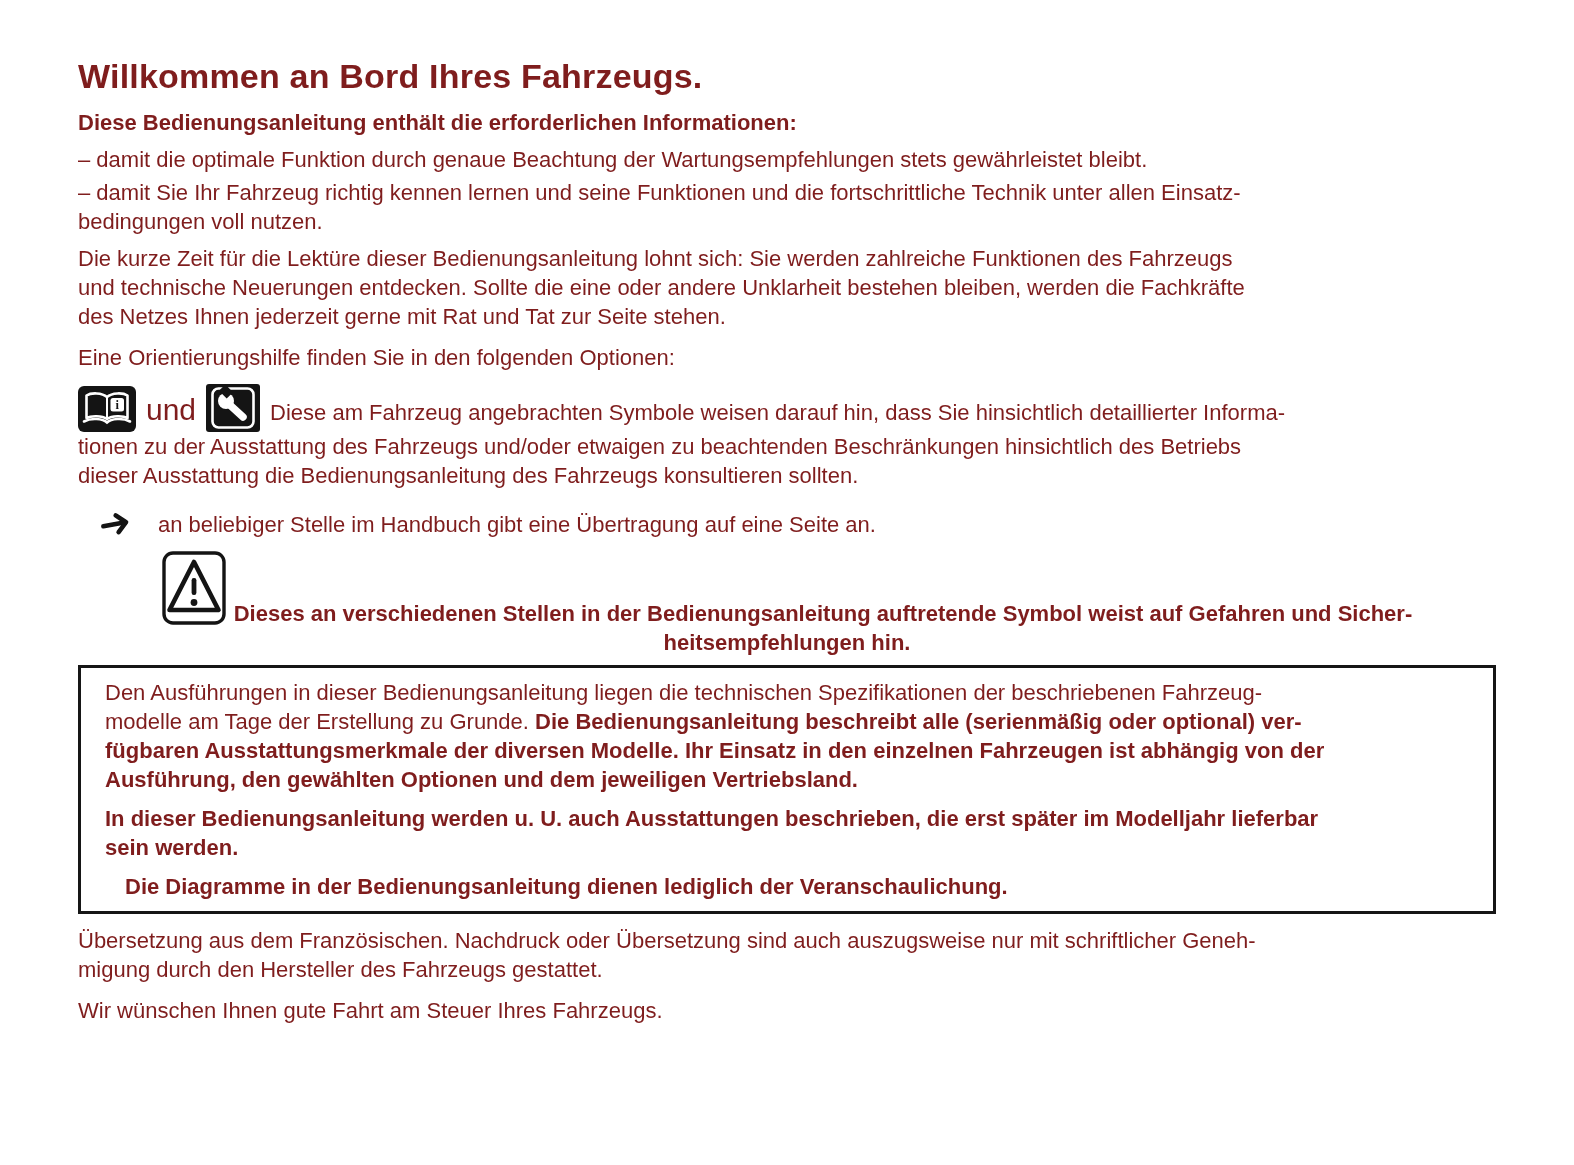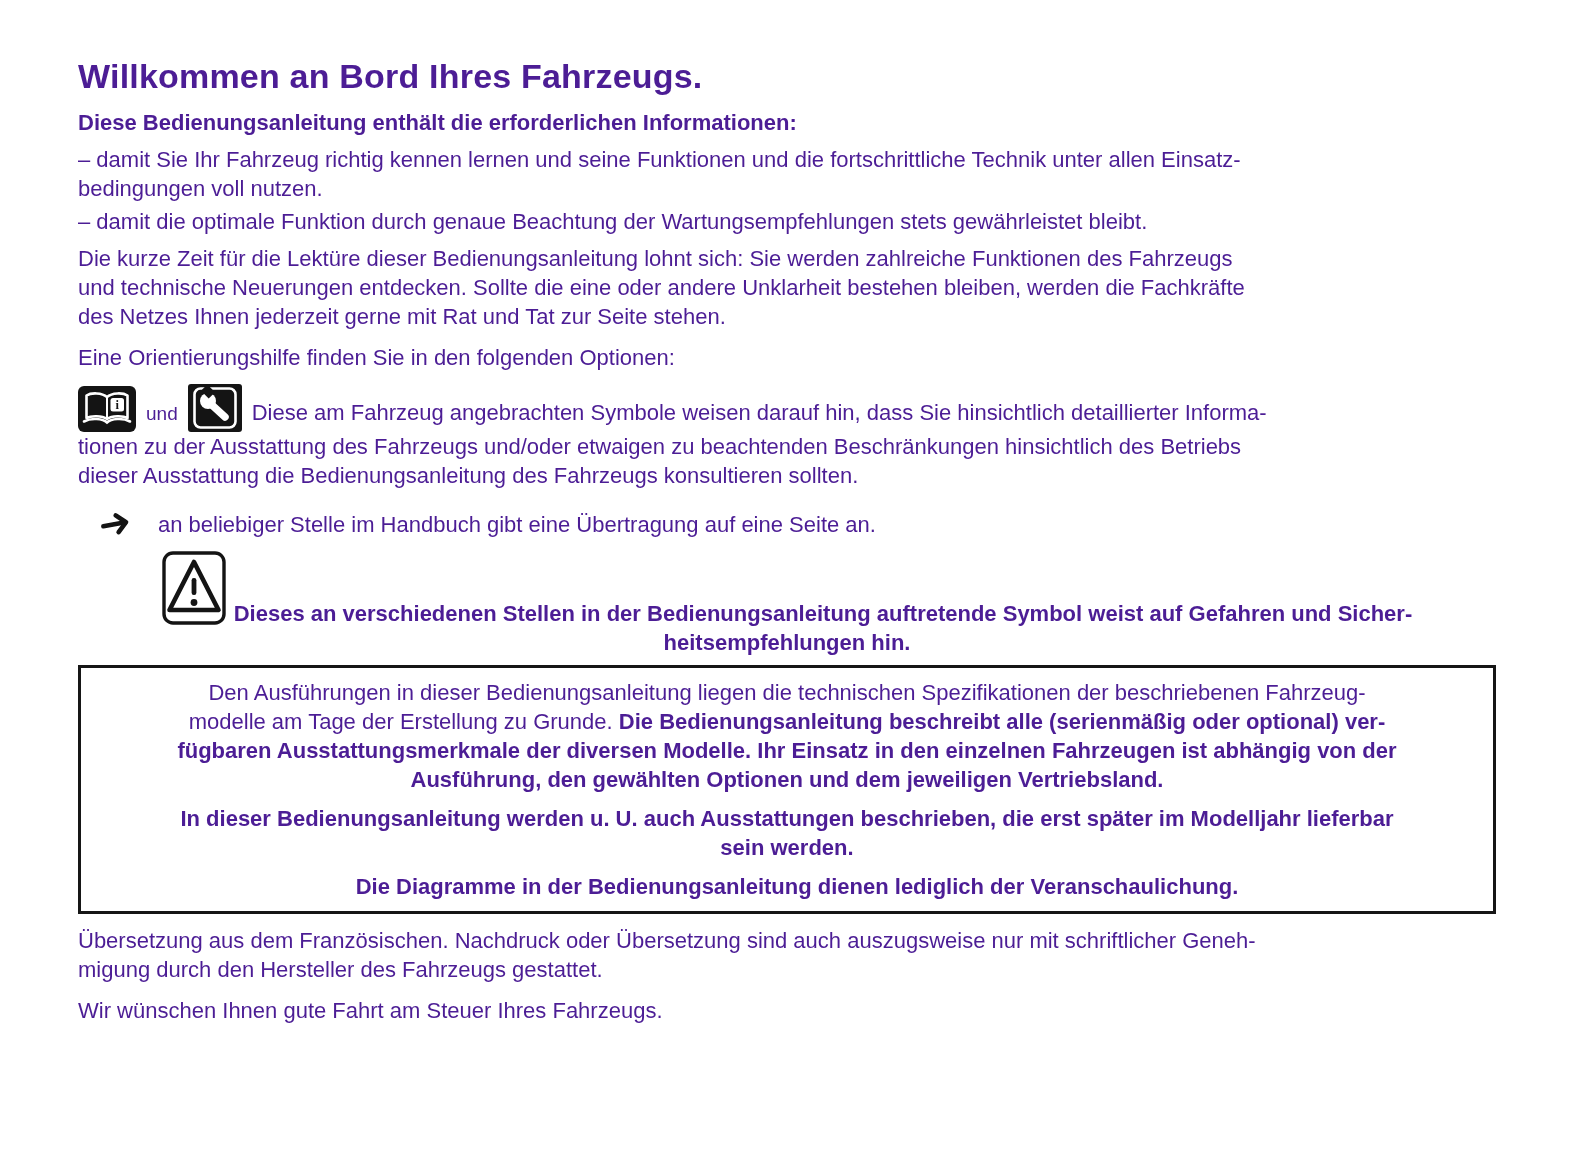--- a/index.html
+++ b/index.html
@@ -2,71 +2,70 @@
 <html lang="de"><head>
 <meta charset="utf-8">
 <style>
   html,body{margin:0;padding:0;background:#ffffff;}
   .page{
     position:relative;
     width:1574px;height:1165px;
     box-sizing:border-box;
     padding:56px 78px 0 78px;
     background:#ffffff;
-    color:#4c1d95;
+    color:#7f1d1d;
     font-family:"Liberation Sans",sans-serif;
     font-size:22px;line-height:29px;
     overflow:hidden;
   }
   h1.title{
     font-size:34px;line-height:40px;
     font-weight:bold;margin:0 0 12px 0;
     letter-spacing:.2px;
   }
   p{margin:0;}
   .pre{white-space:pre-line;}
   .intro{margin:0 0 8px 0;font-weight:bold;}
   .bullets{margin:0 0 8px 0;}
   .bullet{margin:0 0 4px 0;}
   .para{margin:0 0 12px 0;}
   .symbols{margin:0 0 20px 0;}
   .icon{display:inline-block;}
   .icon svg{display:block;}
   .icon-book{vertical-align:-12px;margin-right:10px;}
   .icon-wrench{vertical-align:-12px;margin:0 10px;}
-  .connector{font-size:19px;}
+  .connector{font-size:30px;}
   .arrow-line{margin:0 0 12px 0;padding-left:22px;}
   .icon-arrow{vertical-align:-4px;margin-right:26px;transform:rotate(-10deg);}
   .warn{margin:0 0 8px 0;font-weight:bold;text-align:center;}
   .icon-warning{vertical-align:-4px;margin-right:8px;}
   .notice-box{
     border:3px solid #161616;
     padding:10px 24px;
     margin:0 0 12px 0;
     font-weight:bold;
-    text-align:center;
   }
   .notice-box .para{margin:0 0 10px 0;}
   .notice-box .para:last-child{margin-bottom:0;margin-left:20px;}
   .notice-regular{font-weight:normal;}
   .closing{margin:0 0 12px 0;}
 </style>
 </head>
 <body>
 
 <div class="page">
 
   <h1 class="title">Willkommen an Bord Ihres Fahrzeugs.</h1>
 
   <p class="intro"><strong>Diese Bedienungsanleitung</strong><span> enthält die erforderlichen Informationen:</span></p>
 
   <div class="bullets">
+    <p class="bullet pre">– damit die optimale Funktion durch genaue Beachtung der Wartungsempfehlungen stets gewährleistet bleibt.</p>
     <p class="bullet pre">– damit Sie Ihr Fahrzeug richtig kennen lernen und seine Funktionen und die fortschrittliche Technik unter allen Einsatz-
 bedingungen voll nutzen.</p>
-    <p class="bullet pre">– damit die optimale Funktion durch genaue Beachtung der Wartungsempfehlungen stets gewährleistet bleibt.</p>
   </div>
 
   <p class="para pre">Die kurze Zeit für die Lektüre dieser Bedienungsanleitung lohnt sich: Sie werden zahlreiche Funktionen des Fahrzeugs
 und technische Neuerungen entdecken. Sollte die eine oder andere Unklarheit bestehen bleiben, werden die Fachkräfte
 des Netzes Ihnen jederzeit gerne mit Rat und Tat zur Seite stehen.</p>
 
   <p class="para">Eine Orientierungshilfe finden Sie in den folgenden Optionen:</p>
 
   <p class="para symbols"><span class="icon icon-book"><svg width="58" height="46" viewBox="0 0 58 46">
           <rect x="0" y="0" width="58" height="46" rx="6" fill="#141414"></rect>

